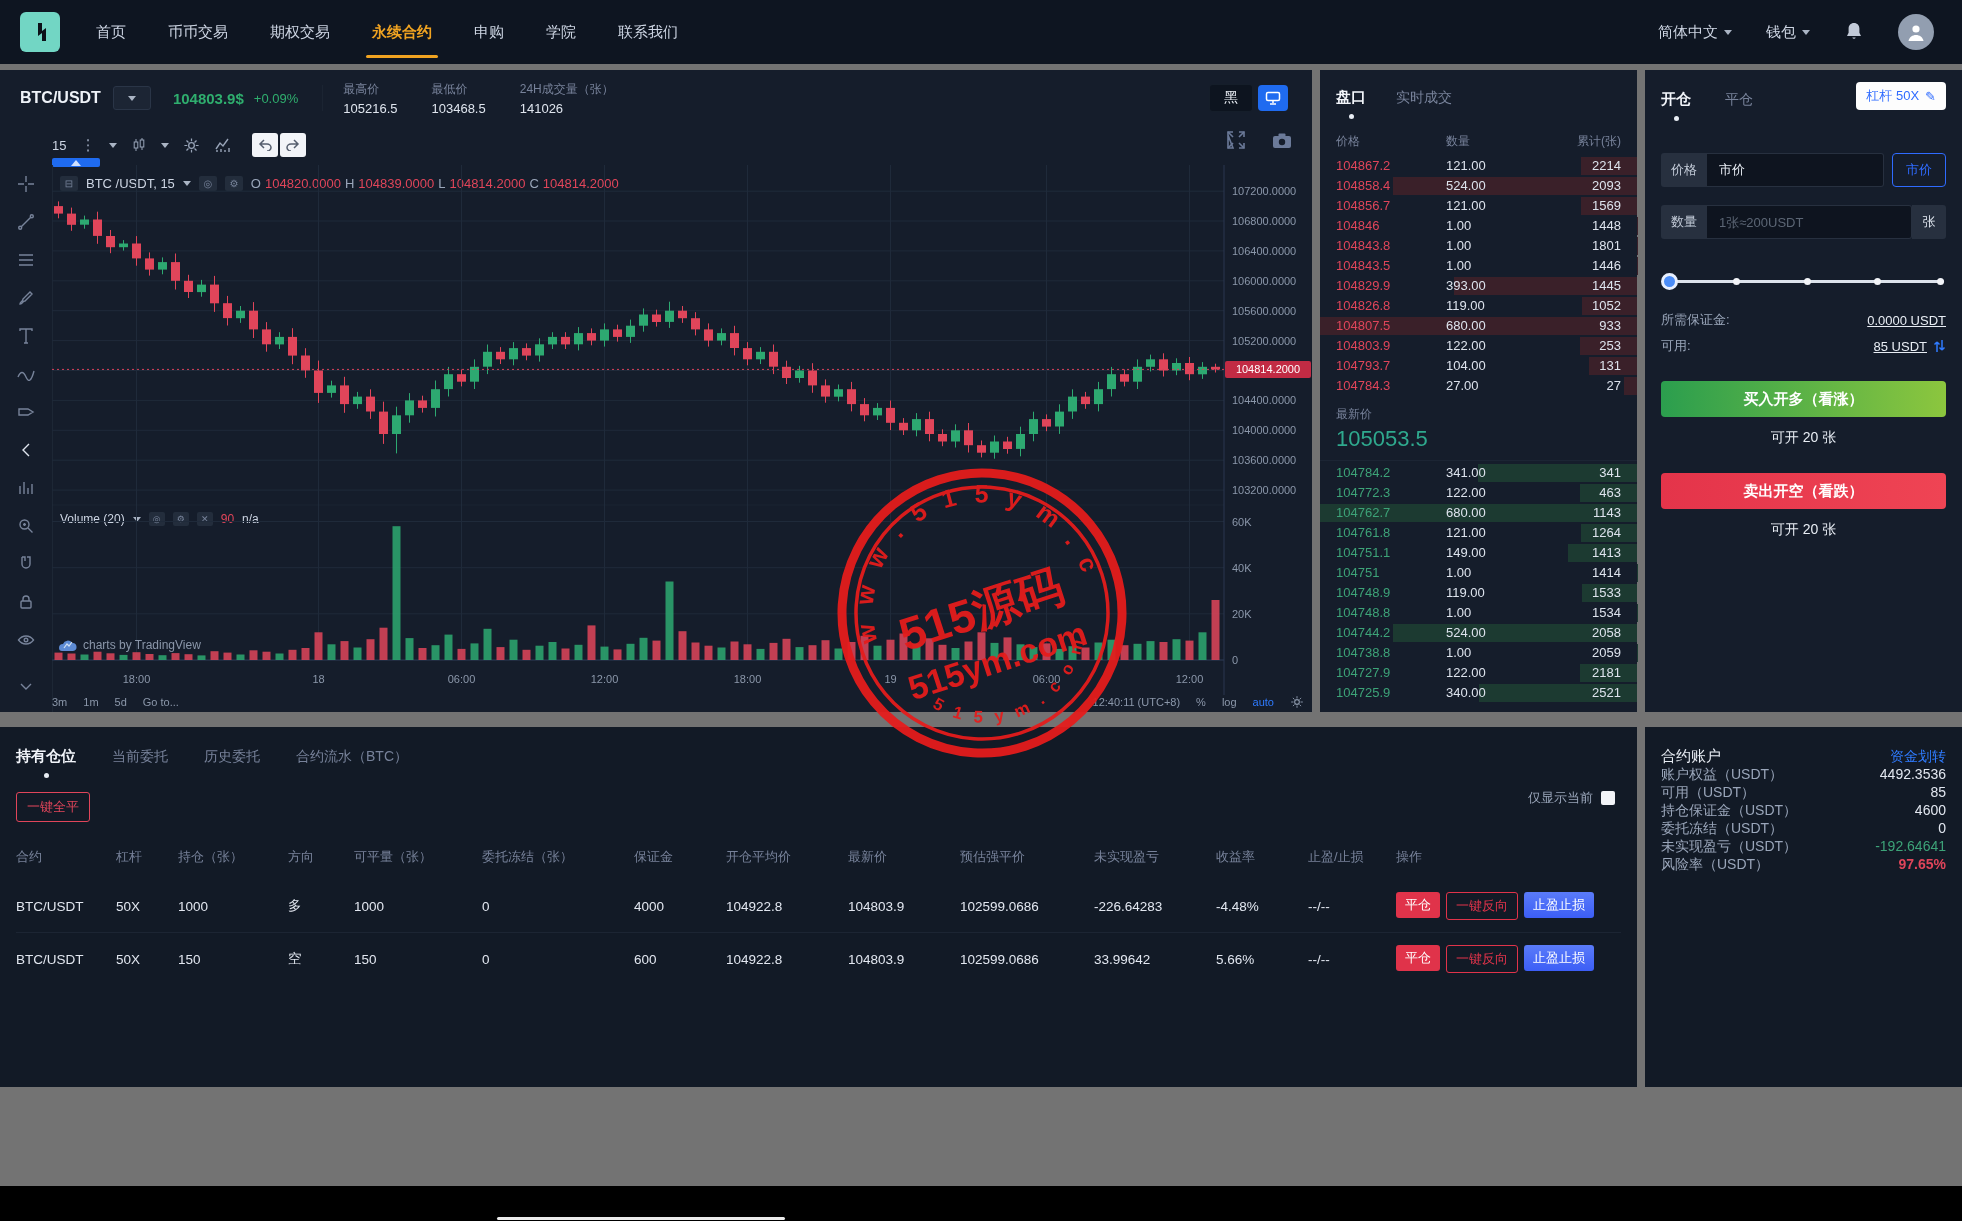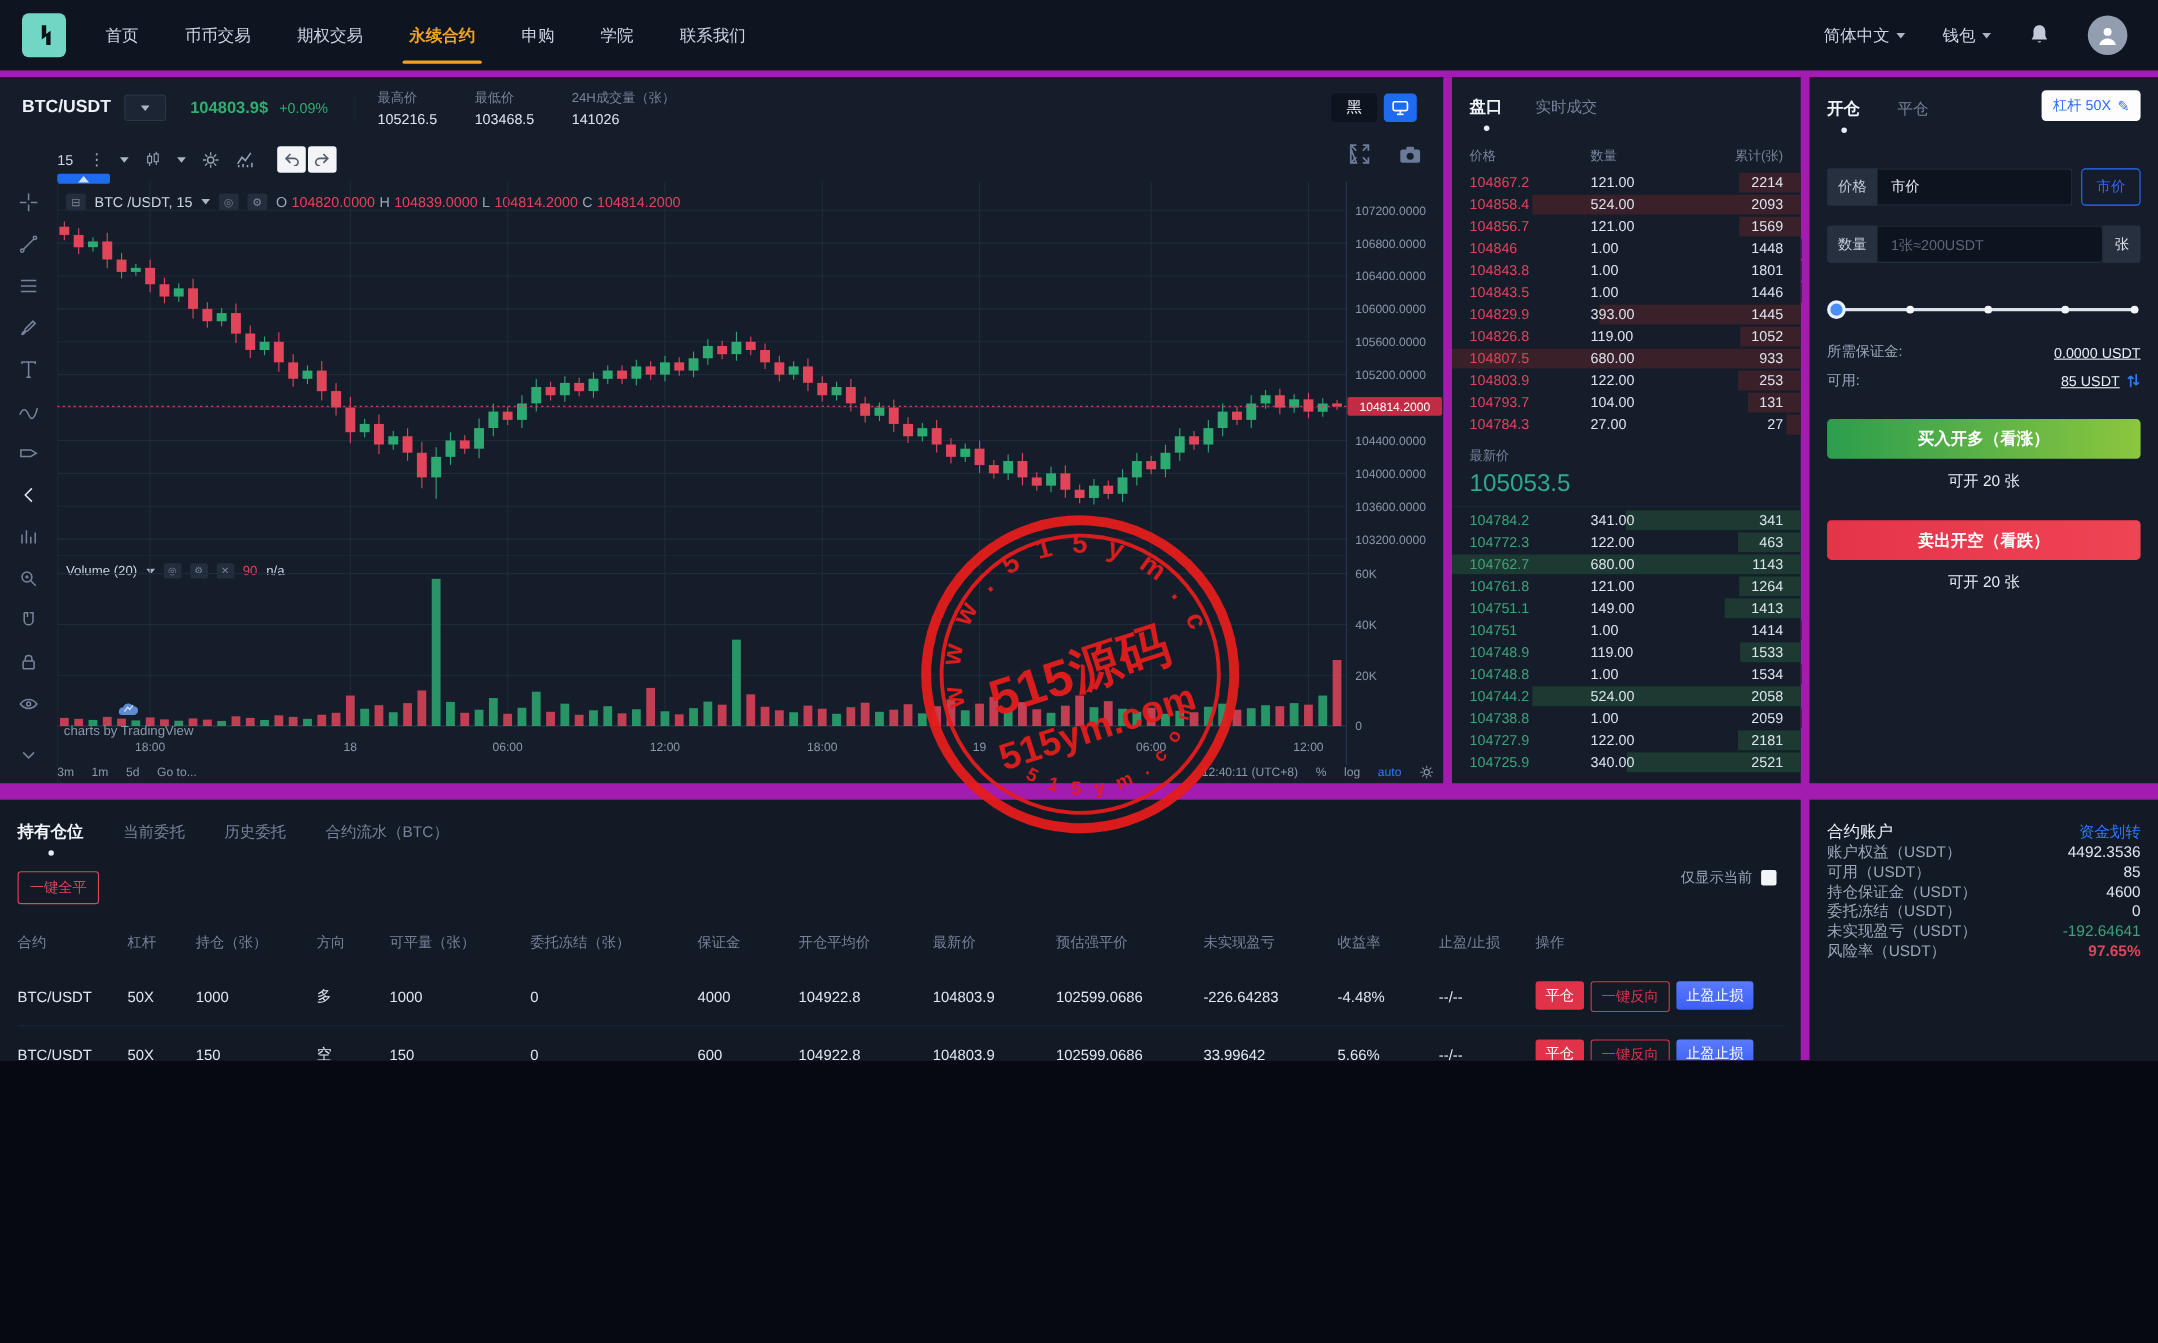--- a/index.html
+++ b/index.html
@@ -1,16 +1,16 @@
 <!DOCTYPE html>
 <html><head>
 <meta charset="utf-8">
 <style>
   html,body{margin:0;padding:0;background:#06090f;}
-  .page{position:relative;width:1962px;height:964px;background:#a21caf;font-family:"Liberation Sans",sans-serif;color:#dfe5ee;overflow:hidden;}
+  .page{position:relative;width:1962px;height:1221px;background:#737373;font-family:"Liberation Sans",sans-serif;color:#dfe5ee;overflow:hidden;}
   
   .navbar{position:absolute;left:0;top:0;width:1962px;height:64px;background:#0e1521;display:flex;align-items:center;}
   .logo-box{width:40px;height:40px;margin-left:20px;border-radius:6px;background:#72d6c4;display:flex;align-items:center;justify-content:center;}
   .nav-items{display:flex;align-items:center;margin-left:36px;gap:42px;height:64px;}
   .nav-item{position:relative;font-size:15px;color:#cdd5e3;cursor:pointer;height:64px;display:flex;align-items:center;}
   .nav-item.active{color:#f0a321;font-weight:bold;}
   .nav-underline{position:absolute;left:-6px;right:-6px;bottom:6px;height:3px;background:#f0a321;border-radius:2px;}
   .nav-right{margin-left:auto;display:flex;align-items:center;gap:34px;margin-right:28px;}
   .nav-drop{font-size:15px;color:#cdd5e3;display:flex;align-items:center;gap:6px;cursor:pointer;}
   .caret{width:0;height:0;border-left:4px solid transparent;border-right:4px solid transparent;border-top:5px solid #aab4c4;}
@@ -52,21 +52,21 @@
   .lt-chevron{margin-top:8px;}
   
   .legend{position:absolute;left:60px;top:106px;display:flex;align-items:center;gap:8px;font-size:13px;color:#cdd5e3;}
   .legend .mini{width:18px;height:15px;background:#232d3c;border-radius:2px;display:flex;align-items:center;justify-content:center;color:#77839a;font-size:10px;}
   .ohlc{display:flex;gap:4px;font-size:13px;}
   .ohlc .k{color:#9aa6ba;}
   .ohlc .v{color:#e0455a;}
   .vol-legend{position:absolute;left:60px;top:442px;display:flex;gap:8px;align-items:center;font-size:12px;color:#cdd5e3;}
   .vol-legend .red{color:#e0455a;}
   .vol-legend .mini{width:16px;height:14px;background:#232d3c;border-radius:2px;color:#77839a;font-size:9px;display:flex;align-items:center;justify-content:center;}
-  .tv-brand{position:absolute;left:58px;top:568px;display:flex;align-items:center;gap:6px;font-size:12px;color:#8b97aa;flex-direction:column;}
+  .tv-brand{position:absolute;left:58px;top:568px;display:flex;align-items:center;gap:6px;font-size:12px;color:#8b97aa;}
   
   .cht-bottom{position:absolute;left:52px;right:8px;top:622px;height:20px;display:flex;align-items:center;font-size:11px;color:#8b97aa;}
   .cbt{margin-right:16px;cursor:pointer;}
   .cht-bottom .right{margin-left:auto;display:flex;gap:16px;align-items:center;}
   .cht-bottom .blue{color:#2f7bff;}
   
   .ob-tabs{display:flex;gap:30px;padding:18px 16px 0 16px;align-items:baseline;}
   .tab{font-size:14px;color:#77829a;cursor:pointer;position:relative;}
   .tab.active{color:#f2f5fa;font-weight:bold;font-size:15px;}
   .tab .dot{position:absolute;left:50%;margin-left:-2px;bottom:-12px;width:5px;height:5px;border-radius:50%;background:#e8edf4;}

